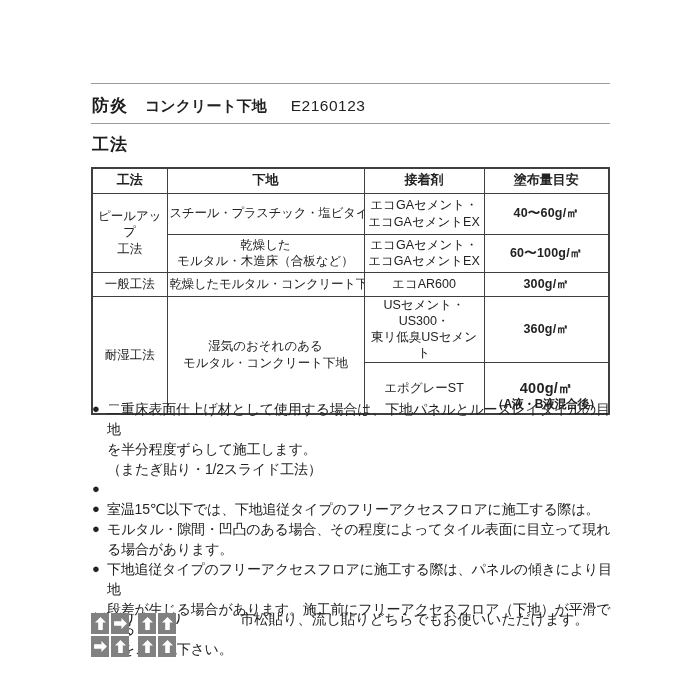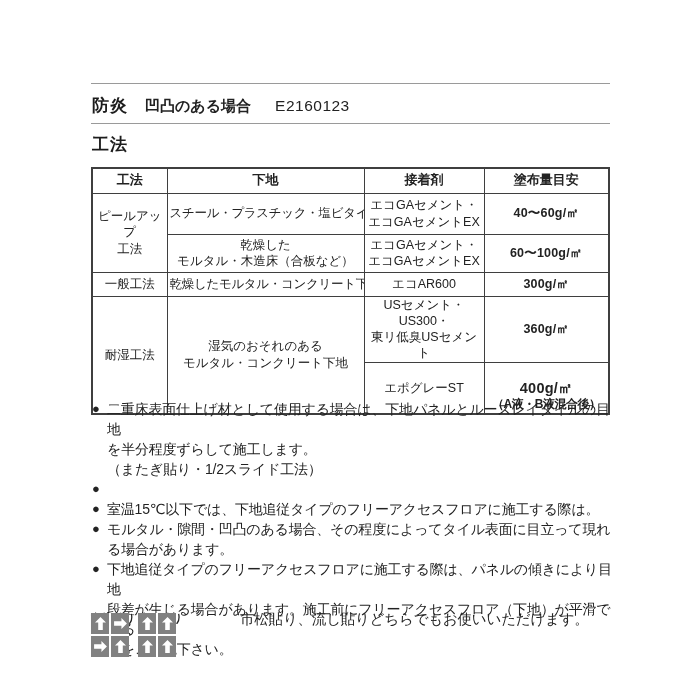--- a/index.html
+++ b/index.html
@@ -59,21 +59,21 @@
 </style>
 </head>
 <body>
 
 <div class="sheet">
 
   <div class="rule" id="rule1"></div>
 
   <div class="hrow" id="flame-row">
     <span class="heading">防炎</span>
-    <span class="hvalue">凹凸のある場合</span>
+    <span class="hvalue">コンクリート下地</span>
     <span class="hnumber">E2160123</span>
   </div>
   <div class="rule" id="rule2"></div>
 
   <div class="heading" id="method-heading">工法</div>
 
   <table class="spec-table">
     <colgroup>
       <col style="width:75px">
         <col style="width:197px">

